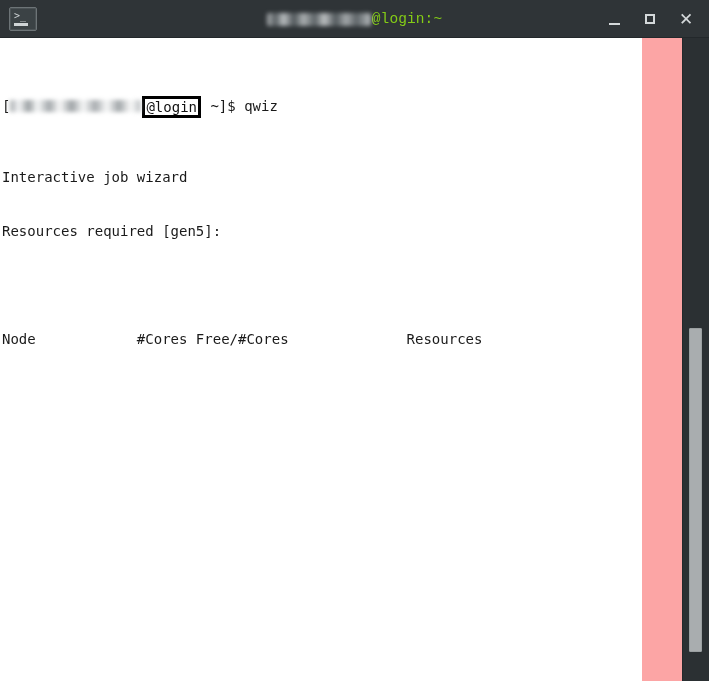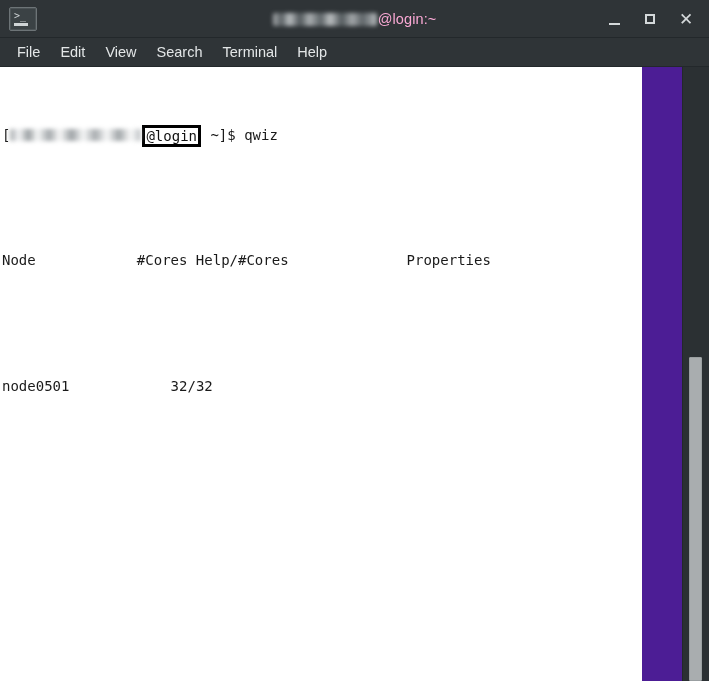--- a/index.html
+++ b/index.html
@@ -85,22 +85,23 @@
       rgba(214,218,220,0.75) 35%, rgba(128,136,140,0.55) 46%,
       rgba(226,229,231,0.8) 55%, rgba(116,124,128,0.5) 66%,
       rgba(210,214,216,0.72) 76%, rgba(132,140,144,0.55) 86%,
       rgba(222,226,228,0.78) 100%);
     filter: blur(2.2px);
     border-radius: 2px;
     transform: translateY(1px);
     margin-right: 1px;
   }
   .titlebar-host {
-    color: #f9a8d4;
+    color: #84cc16;
     letter-spacing: 0.1px;
+    font-family: Liberation Mono, monospace;
   }
   .win-buttons {
     position: absolute;
     right: 6px;
     top: 0;
     height: 38px;
     display: flex;
     align-items: center;
     gap: 2px;
   }
@@ -150,21 +151,21 @@
     font-size: 14.5px;
     padding: 3px 10px 4px 10px;
     cursor: default;
     white-space: nowrap;
   }
 
   
   .term-area {
     flex: 1;
     display: flex;
-    background: #4c1d95;
+    background: #fca5a5;
     position: relative;
     overflow: hidden;
     gap: 40px;
   }
   .term-screen {
     flex: 1;
     background: #ffffff;
     color: #1a1a1a;
     font-family: "DejaVu Sans Mono", monospace;
     font-size: 14px;
@@ -246,39 +247,32 @@
       </div>
       <div class="win-btn">
         <span class="max-sq"></span>
       </div>
       <div class="win-btn">
         <span class="close-x">✕</span>
       </div>
     </div>
   </div>
 
-  <div class="menubar">
-    <div class="menu-item">File</div>
-    <div class="menu-item">Edit</div>
-    <div class="menu-item">View</div>
-    <div class="menu-item">Search</div>
-    <div class="menu-item">Terminal</div>
-    <div class="menu-item">Help</div>
-  </div>
 
   <div class="term-area">
     <div class="term-screen">
 
       <div class="line"><span>[</span><span class="prompt-redacted"></span><span class="hl-box">@login</span><span> ~]$ </span><span>qwiz</span></div>
 
+      <div class="line">Interactive job wizard</div>
+      <div class="line">Resources required [gen5]:</div>
       <div class="blank"></div>
-      <div class="line">Node            #Cores Help/#Cores              Properties</div>
+      <div class="line">Node            #Cores Free/#Cores              Resources</div>
       <div class="blank"></div>
 
-      <div class="line"><span>node0501</span><span>            </span><span>32/32</span></div>
       
       
       
       
       
       
 
       
       
       

